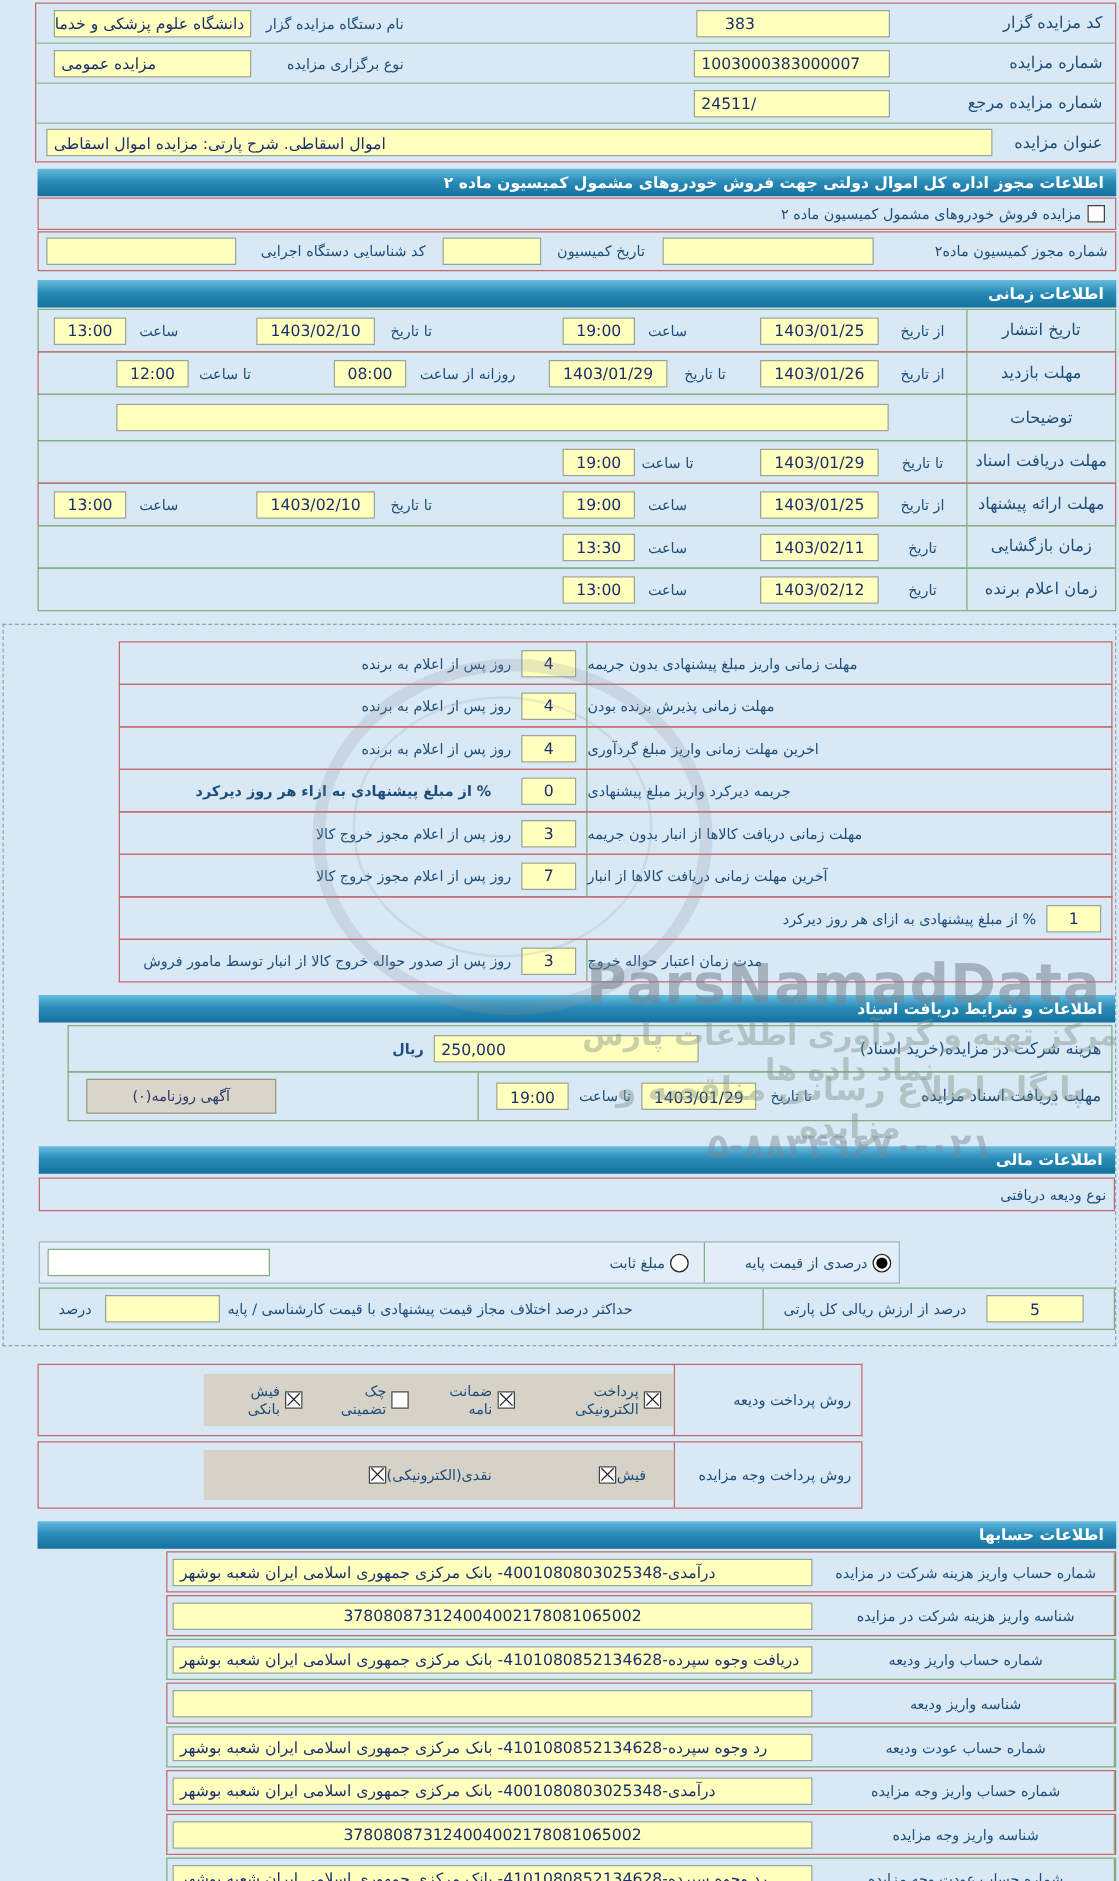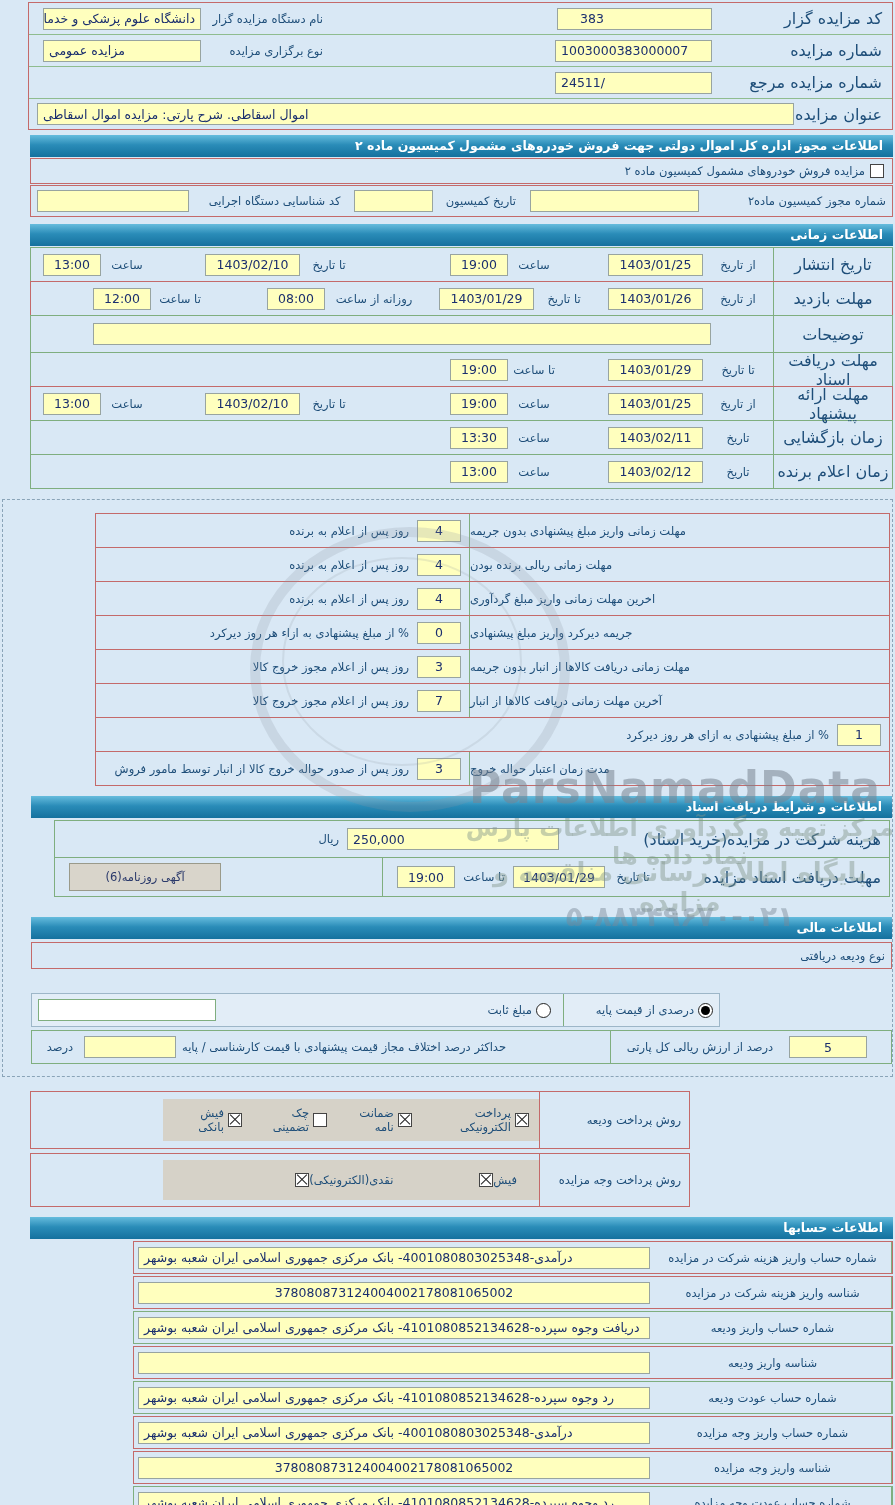--- a/index.html
+++ b/index.html
@@ -3,21 +3,21 @@
 <meta charset="utf-8">
 <style>
   html,body{margin:0;padding:0;}
   body{
     width:895px;height:1505px;position:relative;overflow:hidden;
     background:#d9e8f5;
     font-family:"DejaVu Sans",sans-serif;
     direction:rtl;color:#1e4e79;font-size:12px;
   }
   
-  .lbl{font-size:16px;color:#1e4e79;}
+  .lbl{font-size:13px;color:#1e4e79;}
   .small{font-size:11.5px;}
   .inp{
     background:#ffffbe;border:1px solid #98a4a0;color:#1b2f6e;
     height:22px;box-sizing:border-box;display:flex;align-items:center;
     justify-content:flex-end;padding:0 5px;font-size:12.5px;white-space:nowrap;overflow:hidden;
   }
   .inp.c{justify-content:center;padding:0 2px;}
   .inp.white{background:#fff;border:1px solid #7fae7f;}
   .bar{
     background:linear-gradient(180deg,#66bcdd 0%,#2a8cb8 45%,#15719e 100%);
@@ -216,21 +216,21 @@
     <div class="termlabel lbl">
         <span>مهلت زمانی واریز مبلغ پیشنهادی بدون جریمه</span>
       </div>
     <div class="termleft">
       <div class="inp c" style="width:44px;">4</div>
       <div class="lbl small" style="margin-right:8px;">روز پس از اعلام به برنده</div>
     </div>
   </div>
   <div class="termrow r-red">
     <div class="termlabel lbl">
-        <span>مهلت زمانی ریالی برنده بودن</span>
+        <span>مهلت زمانی پذیرش برنده بودن</span>
       </div>
     <div class="termleft">
       <div class="inp c" style="width:44px;">4</div>
       <div class="lbl small" style="margin-right:8px;">روز پس از اعلام به برنده</div>
     </div>
   </div>
   <div class="termrow r-red">
     <div class="termlabel lbl">
         <span>اخرین مهلت زمانی واریز مبلغ گردآوری</span>
       </div>
@@ -238,21 +238,21 @@
       <div class="inp c" style="width:44px;">4</div>
       <div class="lbl small" style="margin-right:8px;">روز پس از اعلام به برنده</div>
     </div>
   </div>
   <div class="termrow r-red">
     <div class="termlabel lbl">
         <span>جریمه دیرکرد واریز مبلغ پیشنهادی</span>
       </div>
     <div class="termleft">
       <div class="inp c" style="width:44px;">0</div>
-      <div class="lbl small" style="margin-right:8px;">% از مبلغ پیشنهادی به ازاء هر روز دیرکرد</div>
+      <div class="lbl small" style="margin-right:24px;font-weight:bold;">% از مبلغ پیشنهادی به ازاء هر روز دیرکرد</div>
     </div>
   </div>
   <div class="termrow r-red">
     <div class="termlabel lbl">
         <span>مهلت زمانی دریافت کالاها از انبار بدون جریمه</span>
       </div>
     <div class="termleft">
       <div class="inp c" style="width:44px;">3</div>
       <div class="lbl small" style="margin-right:8px;">روز پس از اعلام مجوز خروج کالا</div>
     </div>
@@ -279,32 +279,32 @@
     <div class="termleft">
       <div class="inp c" style="width:44px;">3</div>
       <div class="lbl small" style="margin-right:8px;">روز پس از صدور حواله خروج کالا از انبار توسط مامور فروش</div>
     </div>
   </div>
 
   <div class="bar" style="margin:10px 0 0 28px;">اطلاعات و شرایط دریافت اسناد</div>
   <div class="docrow r-grn" style="height:36px;margin-top:2px;">
     <div class="lbl" style="width:330px;padding-right:8px;box-sizing:border-box;">هزینه شرکت در مزایده(خرید اسناد)</div>
     <div class="inp" style="width:212px;">250,000</div>
-    <div class="lbl small" style="margin-right:8px;">ریال</div>
+    <div class="lbl small" style="margin-right:8px;font-weight:bold;">ریال</div>
     <div class="flex1"></div>
   </div>
   <div class="docrow r-grn" style="height:38px;">
     <div class="lbl" style="width:228px;padding-right:8px;box-sizing:border-box;">مهلت دریافت اسناد مزایده</div>
     <div class="key" style="width:56px;">تا تاریخ</div>
     <div class="inp c" style="width:92px;">1403/01/29</div>
     <div class="key" style="width:58px;">تا ساعت</div>
     <div class="inp c" style="width:58px;">19:00</div>
     <div class="vline" style="margin-right:14px;"></div>
     <div class="flex1"></div>
-    <div class="graybtn" style="margin-left:14px;">آگهی روزنامه(6)</div>
+    <div class="graybtn" style="margin-left:14px;">آگهی روزنامه(۰)</div>
   </div>
 
   <div class="bar" style="margin:20px 0 0 28px;">اطلاعات مالی</div>
   <div class="row r-red" style="margin:3px 0 0 28px;height:27px;padding:0 6px;">
     <div class="lbl small">نوع ودیعه دریافتی</div>
   </div>
   <div class="row" style="margin:24px 0 0 28px;height:34px;border:1px solid #9db6c8;margin-right:172px;padding:0 6px;background:#e2edf7;">
     <span class="radio checked"></span>
     <span class="lbl small" style="margin-right:4px;width:118px;">درصدی از قیمت پایه</span>
     <div class="vline" style="margin:0 12px;"></div>

